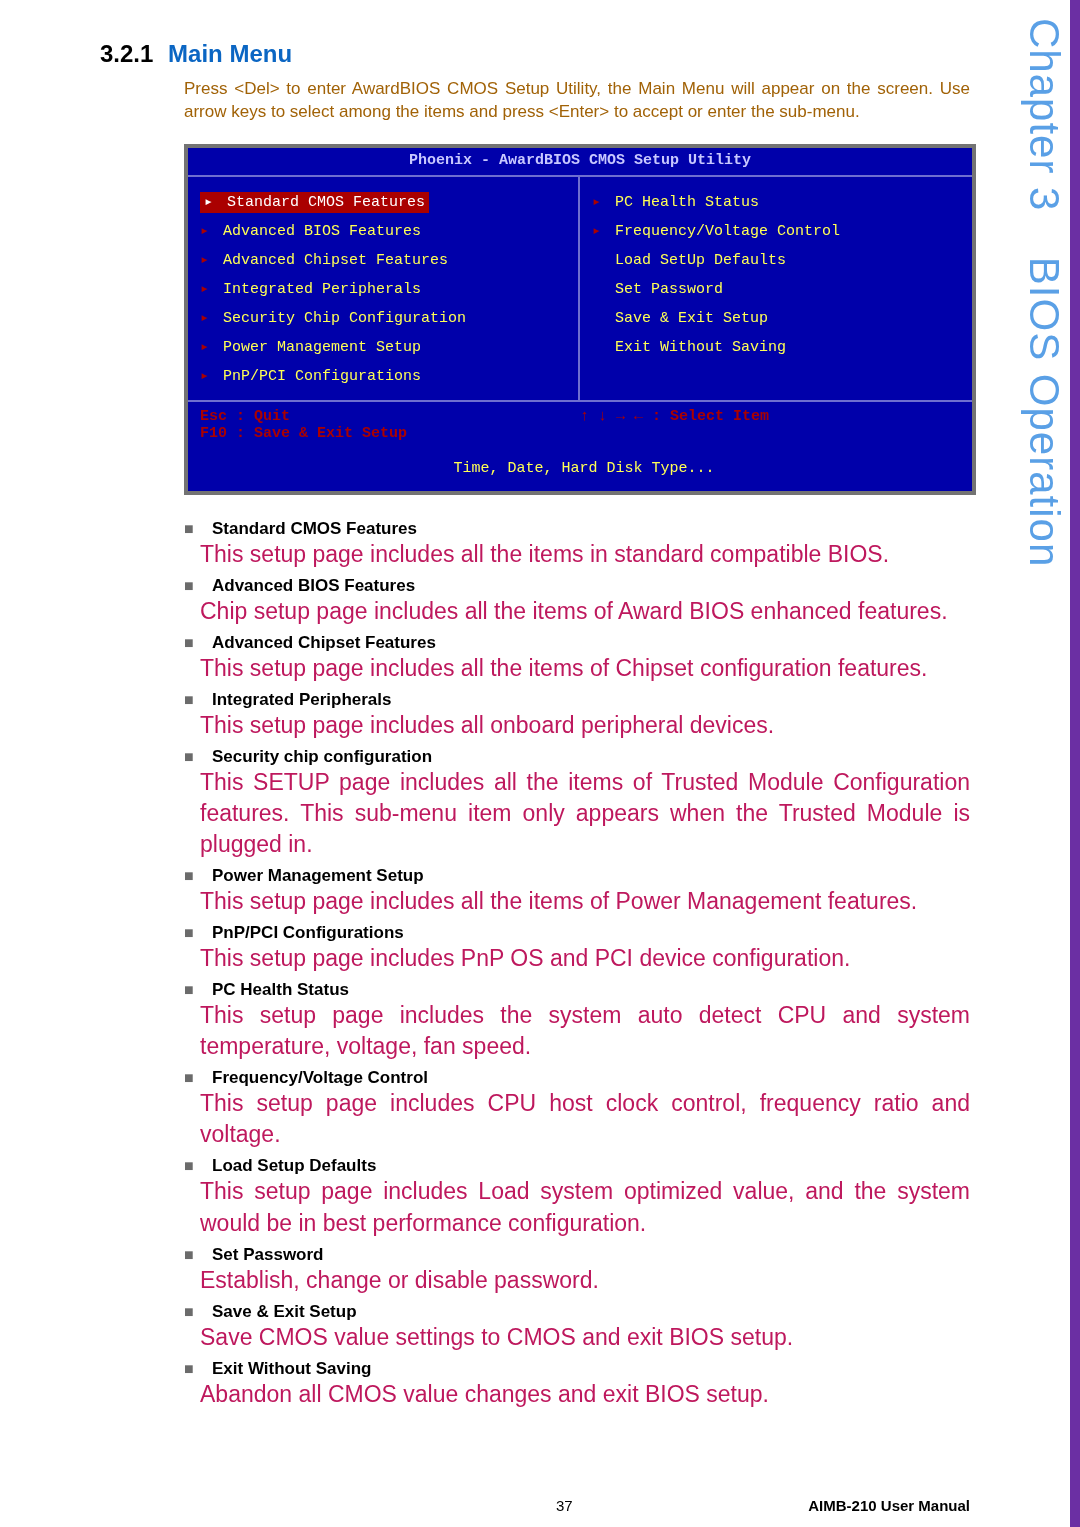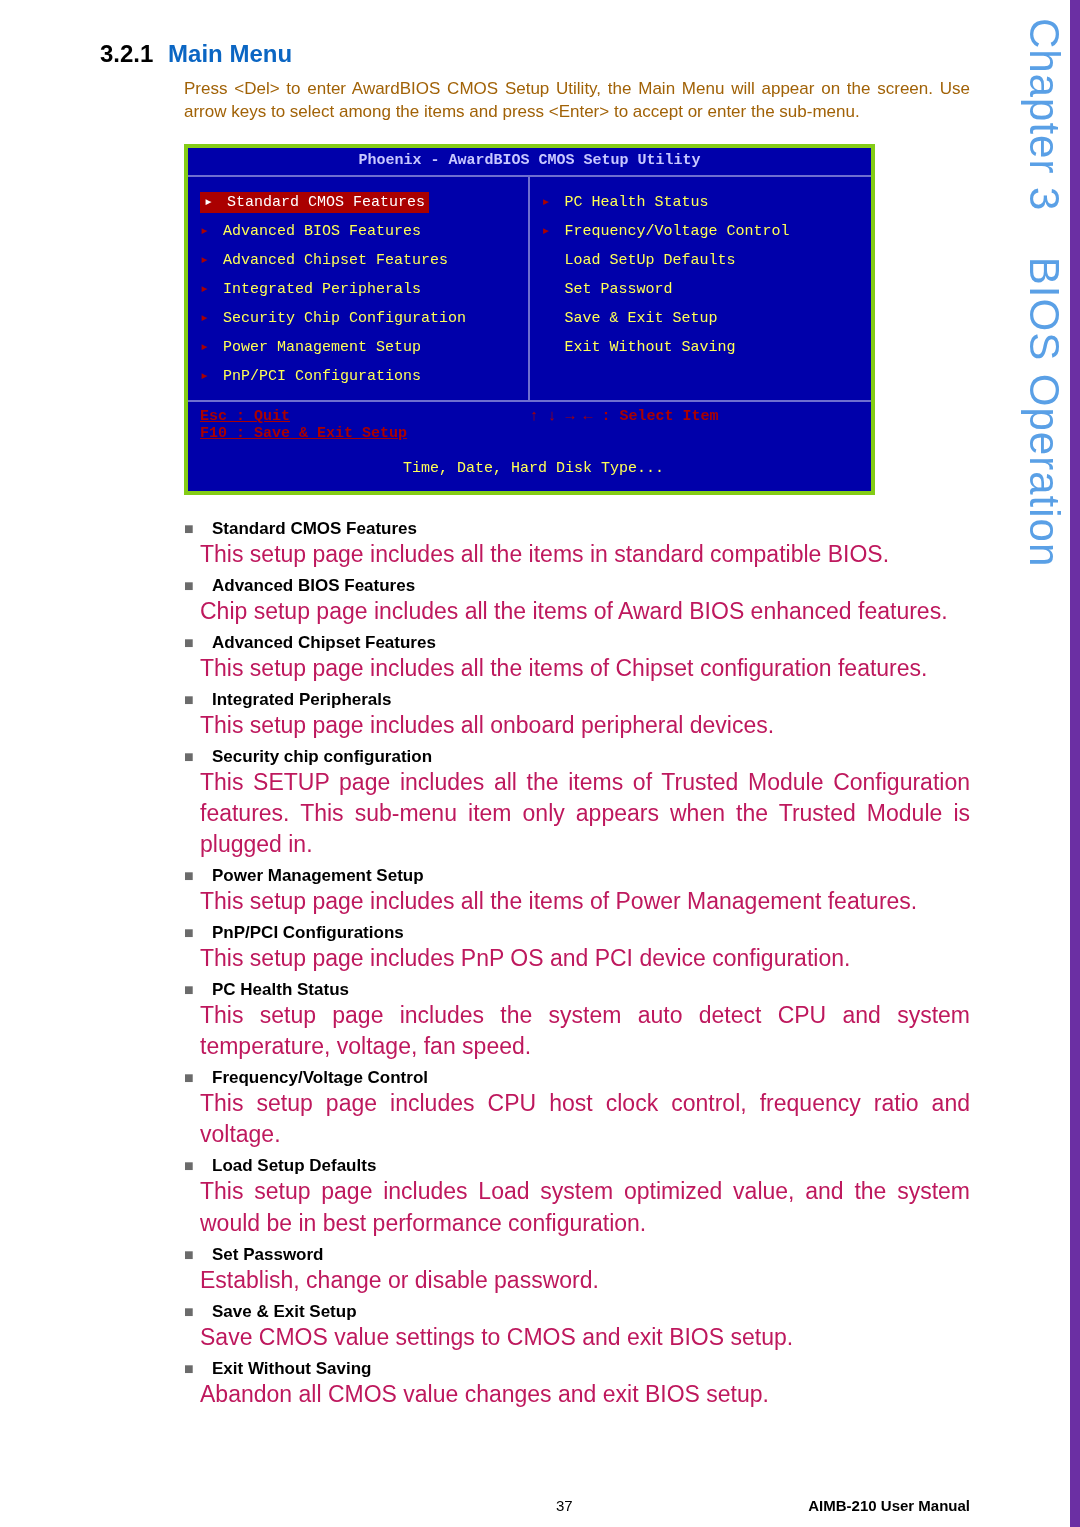--- a/index.html
+++ b/index.html
@@ -34,36 +34,36 @@
   }
 
   .sec-heading { font-size: 24px; font-weight: bold; margin-bottom: 10px; }
   .sec-heading .num { color: #000; }
   .sec-heading .title { color: #0b66c3; padding-left: 8px; }
 
   .intro { margin-left: 84px; font-size: 17px; color: #a16207; line-height: 1.35; text-align: justify; margin-bottom: 20px; }
 
   .bios-box {
     margin-left: 84px;
-    width: 691px;
-    border: 4px solid #84cc16;
+    width: 792px;
+    border: 4px solid #737373;
     background: #0000aa;
     font-family: "Courier New", monospace;
     font-size: 15px;
     color: #ffff55;
     margin-bottom: 24px;
   }
   .bios-title { text-align: center; color: #c8c8ff; padding: 4px 0 6px 0; font-weight: bold; }
   .bios-cols { display: flex; border-top: 2px solid #6e6ed0; border-bottom: 2px solid #6e6ed0; }
   .bios-left, .bios-right { width: 50%; padding: 10px 12px; }
   .bios-left { border-right: 2px solid #6e6ed0; }
   .bios-row { padding: 5px 0; white-space: nowrap; }
   .bios-row .arrow { color: #aa0000; display:inline-block; width:14px; }
   .bios-hint { display:flex; background:#0000aa; color:#aa0000; padding:6px 12px; font-weight:bold; }
-  .bios-hint .left { width:50%;text-decoration:underline; }
+  .bios-hint .left { width:50%; }
   .bios-hint .right { width:50%; color:#aa0000; }
   .bios-hint .right .sel { color:#aa0000; }
   .bios-footer { text-align:center; color:#ffff55; padding:12px 0 14px 8px; }
 
   .feature-list { margin-left: 84px; }
   .feature-item { margin-bottom: 6px; }
   .feature-head { display:flex; align-items: baseline; }
   .bullet { width: 28px; font-size: 16px; color:#6b6b6b; }
   .ftitle { font-weight: bold; font-size: 17px; color:#000; }
   .fdesc { margin-left: 16px; font-size: 23px; color:#be185d; line-height:1.35; text-align: justify; }

